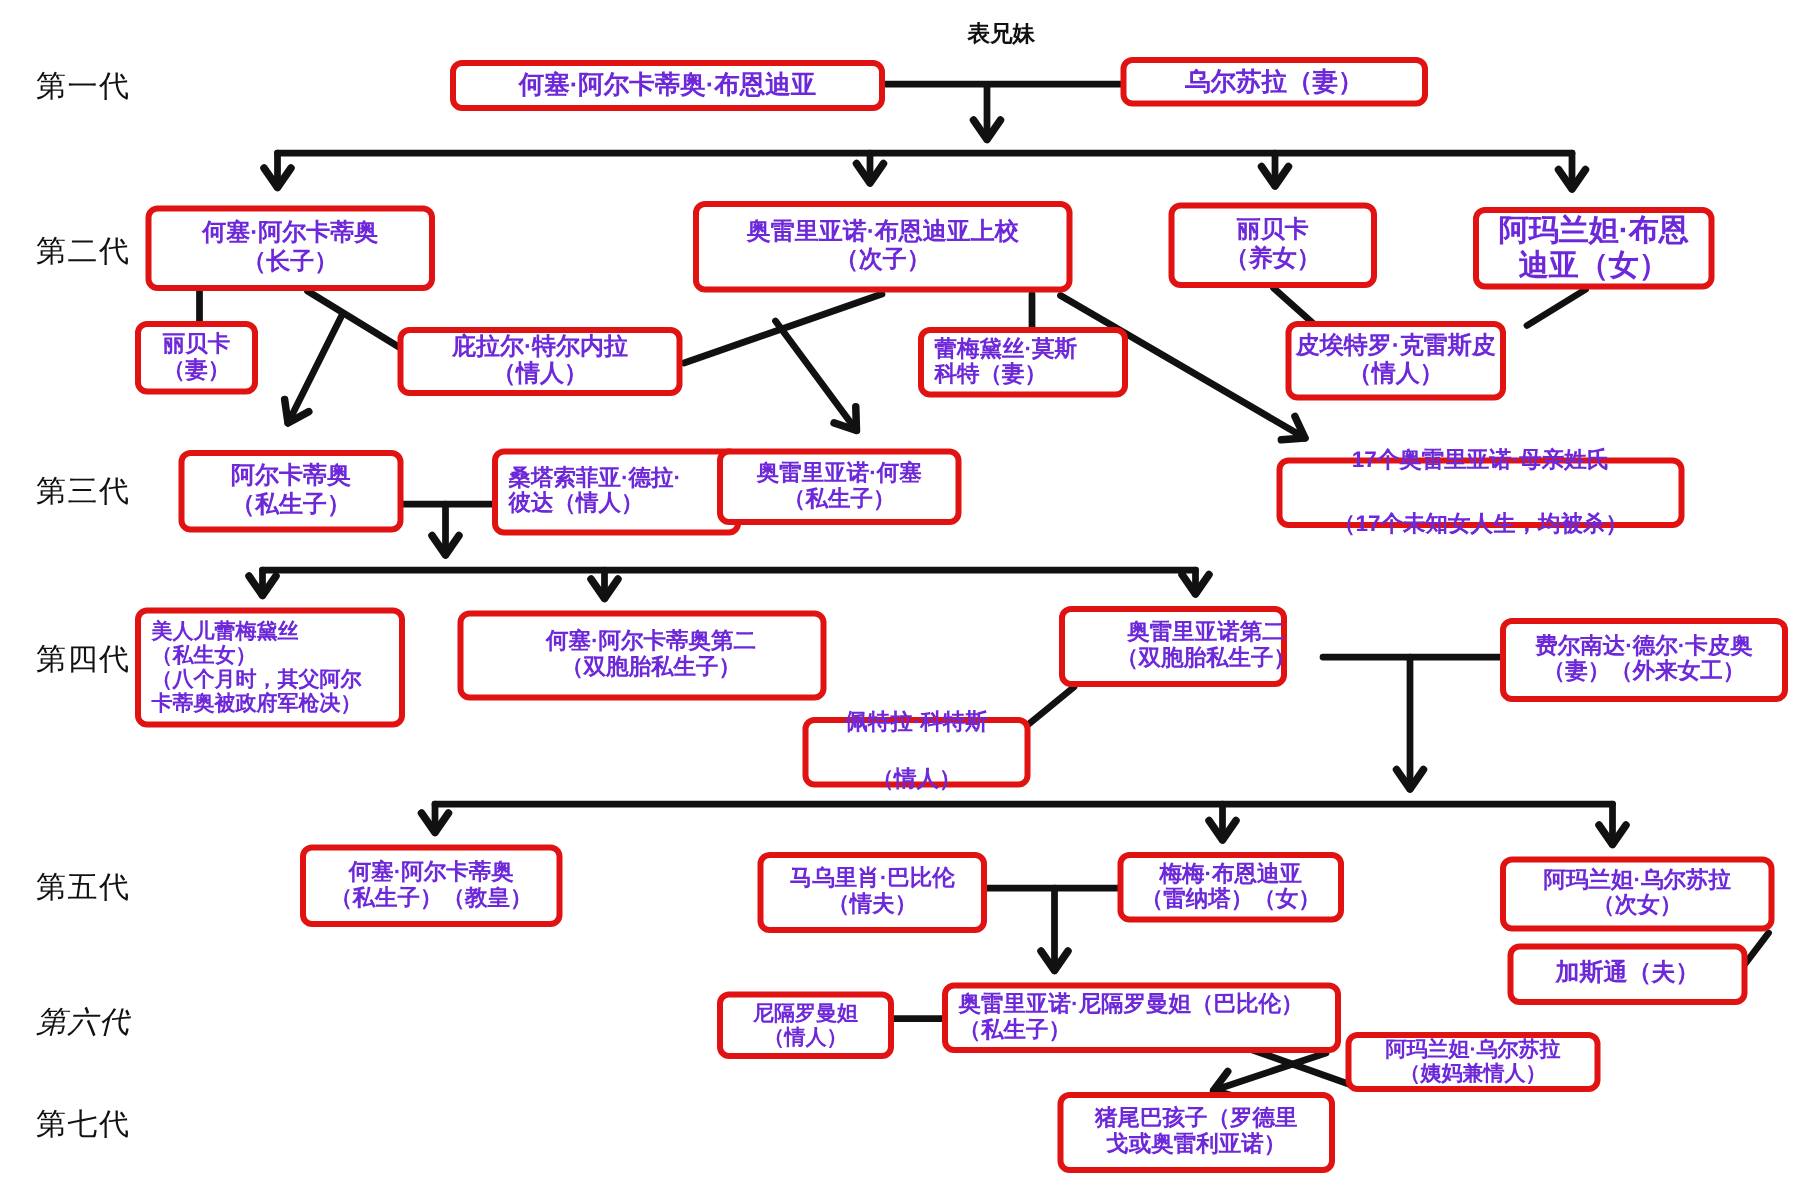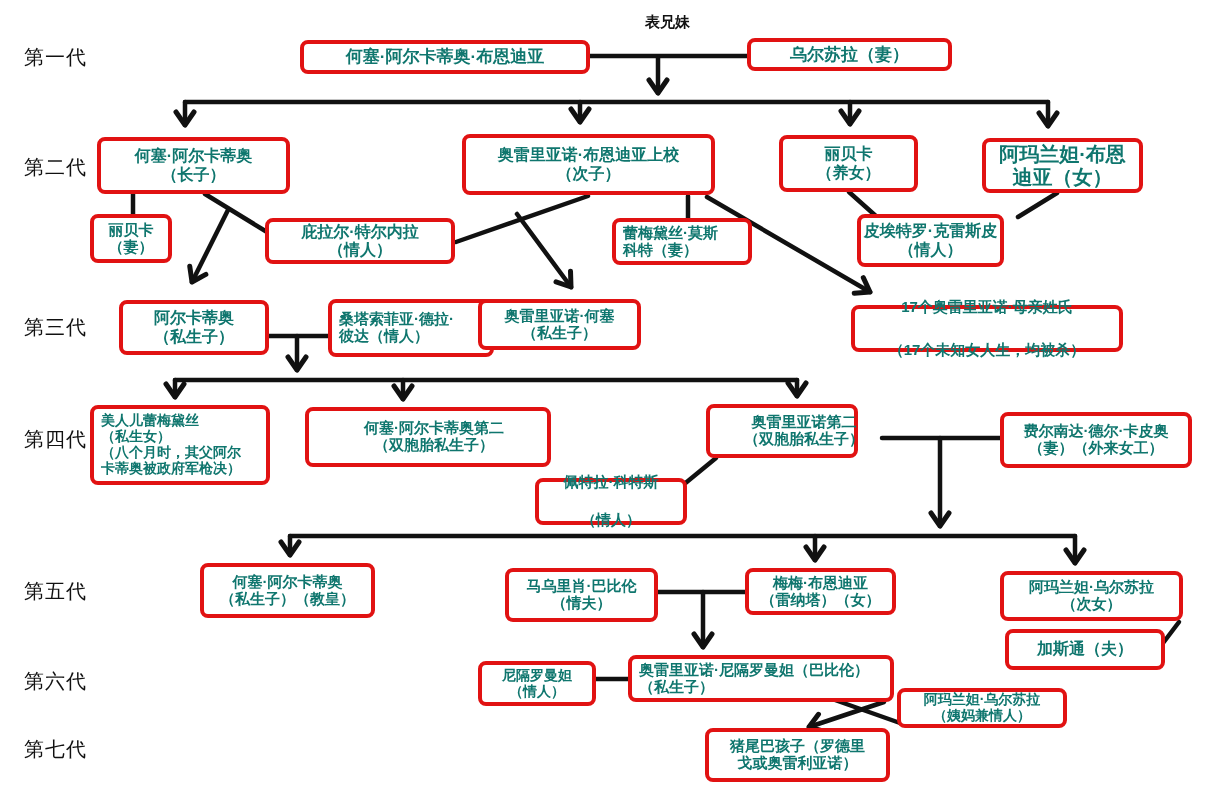--- a/index.html
+++ b/index.html
@@ -11,21 +11,21 @@
   .edge{stroke:var(--line,#111111);stroke-width:4.5;stroke-linecap:round;}
   .gen-label{
     position:absolute;z-index:2;font-size:20px;color:#111111;letter-spacing:1px;white-space:nowrap;
   }
   .cousin-label{
     position:absolute;z-index:2;left:645px;top:13px;font-size:15px;font-weight:600;color:#111111;white-space:nowrap;
   }
   .node{
     position:absolute;z-index:3;box-sizing:border-box;background:#ffffff;
     border:4px solid var(--box-border,#e11212);border-radius:8px;
-    color:#0f766e;font-weight:bold;font-size:15px;line-height:1.13;
+    color:#6d28d9;font-weight:bold;font-size:15px;line-height:1.13;
     display:flex;flex-direction:column;align-items:center;justify-content:center;
     text-align:center;padding:2px 4px;white-space:nowrap;
   }
   .node.left{align-items:flex-start;text-align:left;padding-left:7px;}
 </style>
 </head>
 <body>
 
 <div class="canvas">
   <svg width="1208" height="800" viewBox="0 0 1208 800">
@@ -69,21 +69,21 @@
       <line x1="596" y1="679" x2="628" y2="679" class="edge"></line>
       <line x1="835" y1="700" x2="900" y2="723" class="edge"></line>
       <line x1="884" y1="702" x2="809" y2="727" class="edge" marker-end="url(#arrowhead)"></line>
     </svg>
   <div class="cousin-label">表兄妹</div>
 <div class="gen-label" style="left: 24px; top: 44px;">第一代</div>
     <div class="gen-label" style="left: 24px; top: 154px;">第二代</div>
     <div class="gen-label" style="left: 24px; top: 314px;">第三代</div>
     <div class="gen-label" style="left: 24px; top: 426px;">第四代</div>
     <div class="gen-label" style="left: 24px; top: 578px;">第五代</div>
-    <div class="gen-label" style="left: 24px; top: 668px;">第六代</div>
+    <div class="gen-label" style="left: 24px; top: 668px; font-style: italic;">第六代</div>
     <div class="gen-label" style="left: 24px; top: 736px;">第七代</div>
     <div class="node" style="left: 300px; top: 40px; width: 290px; height: 34px; font-size: 17px;">
       <div>何塞·阿尔卡蒂奥·布恩迪亚</div>
     </div>
     <div class="node" style="left: 747px; top: 38px; width: 205px; height: 33px; font-size: 17px;">
       <div>乌尔苏拉（妻）</div>
     </div>
     <div class="node" style="left: 97px; top: 137px; width: 193px; height: 57px; font-size: 16px;">
       <div>何塞·阿尔卡蒂奥</div>
       <div>（长子）</div>

